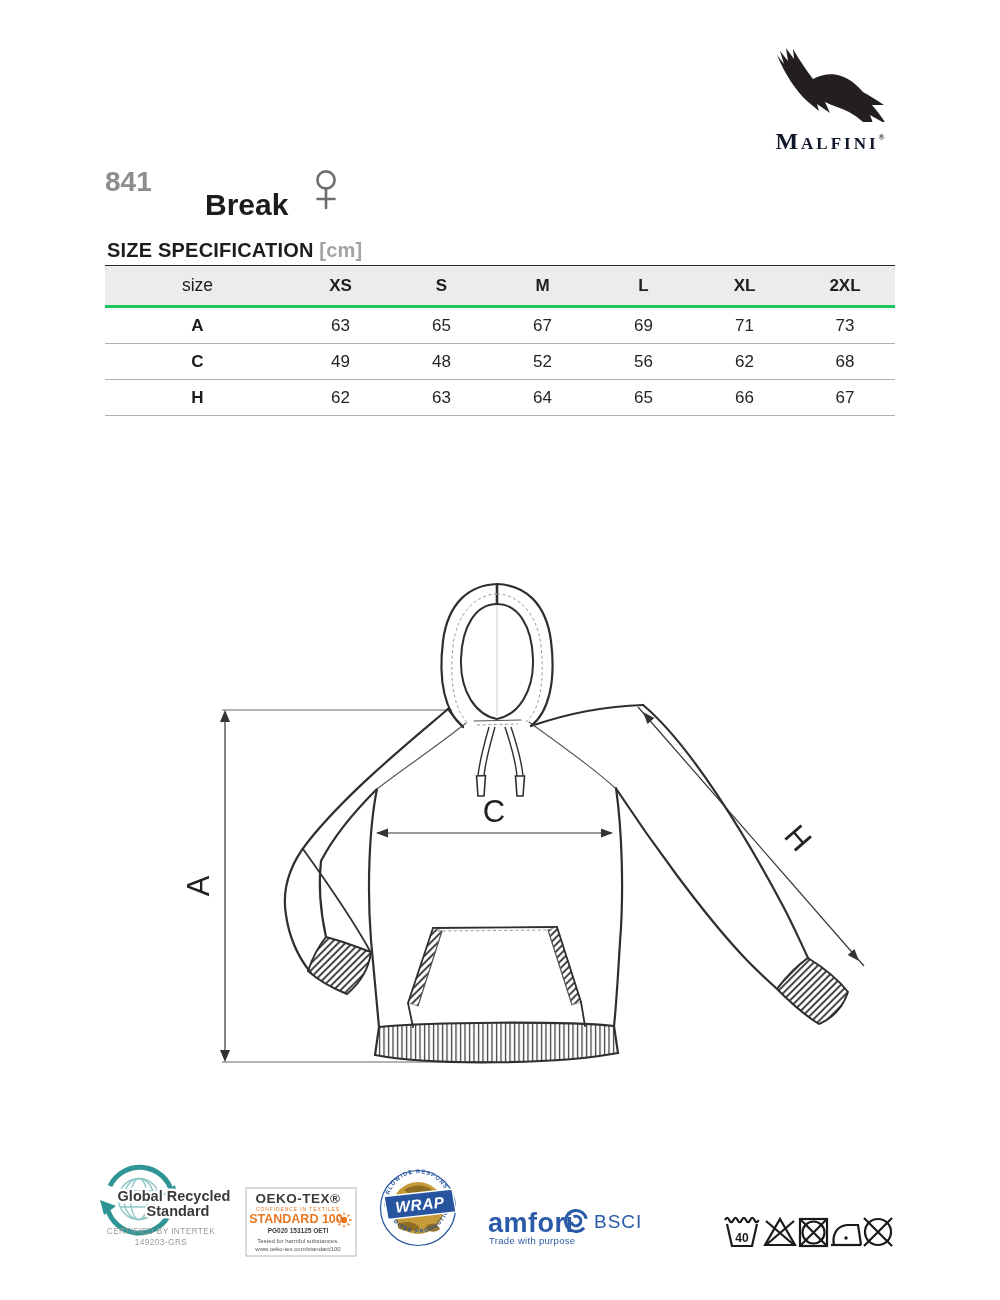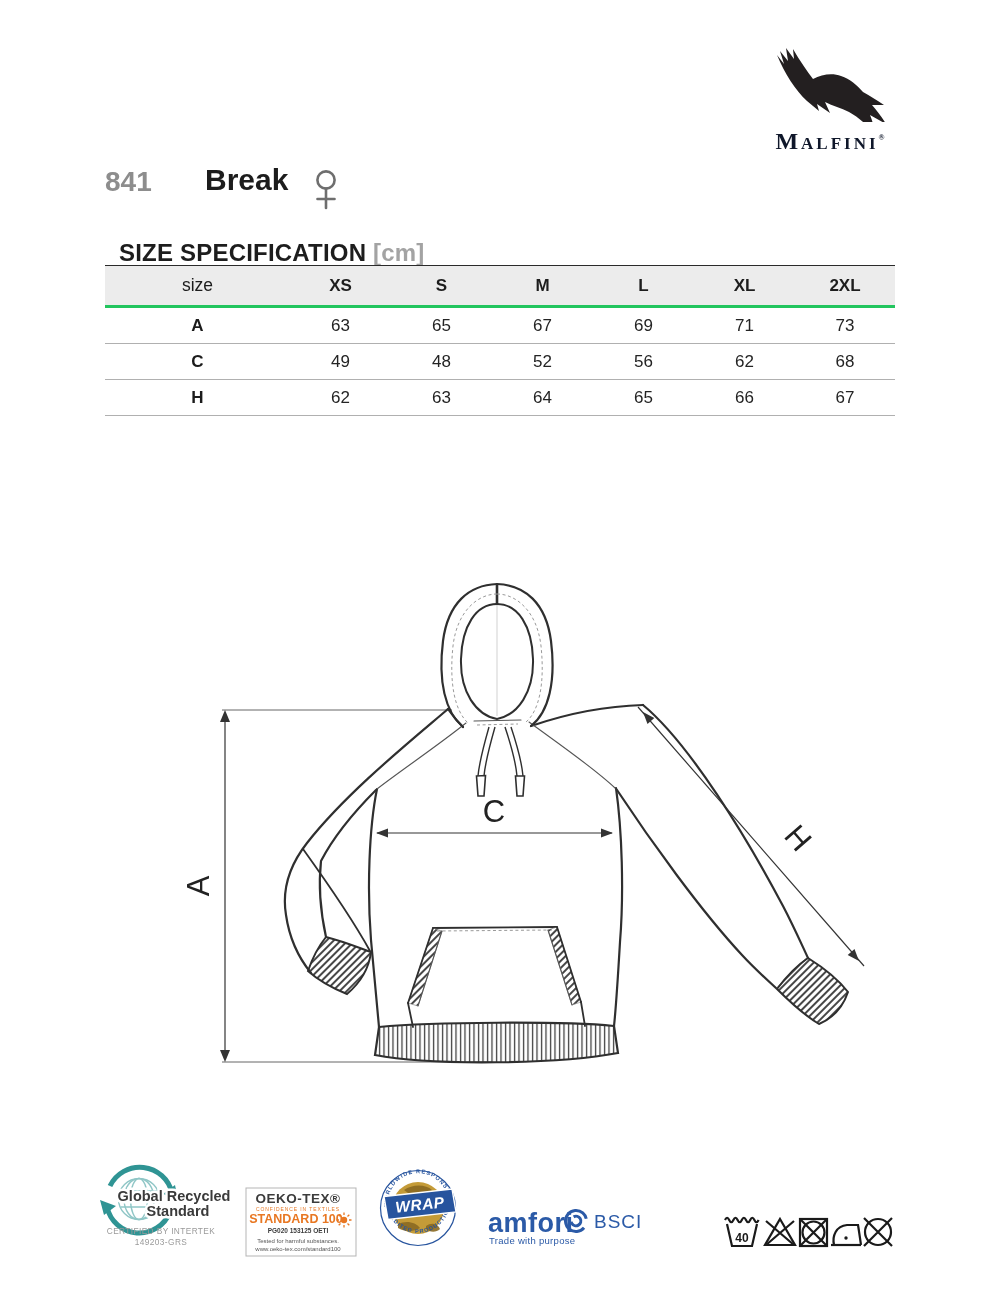--- a/index.html
+++ b/index.html
@@ -7,25 +7,25 @@
         font-family:"Liberation Sans",sans-serif;color:#1d1d1d;}
 
   
   .brand{position:absolute;left:750px;top:44px;width:160px;text-align:center;}
   .brand-word{font-family:"Liberation Serif",serif;font-weight:bold;font-size:24px;
               font-variant:small-caps;letter-spacing:3px;color:#0f172a;margin-top:2px;}
   .brand-word sup{font-size:8px;letter-spacing:0;}
 
   
   .code{position:absolute;left:105px;top:168px;font-size:28px;font-weight:800;color:#8d8d8d;line-height:1;}
-  .pname{position:absolute;left:205px;top:165px;font-size:30px;font-weight:700;color:#1c1c1c;line-height:1;}
+  .pname{position:absolute;left:205px;top:190px;font-size:30px;font-weight:700;color:#1c1c1c;line-height:1;}
   .gender{position:absolute;left:313px;top:168px;}
 
   
-  .heading{position:absolute;left:119px;top:239px;font-size:24px;font-weight:800;color:#1d1d1d;letter-spacing:.2px;}
+  .heading{position:absolute;left:107px;top:239px;font-size:20px;font-weight:800;color:#1d1d1d;letter-spacing:.2px;}
   .heading .unit{color:#a3a3a3;font-weight:700;}
 
   
   table.spec{position:absolute;left:105px;top:265px;width:790px;border-collapse:collapse;table-layout:fixed;}
   table.spec th{background:#ececec;border-top:1.5px solid #2a2a2a;border-bottom:3px solid #22c55e;
                 height:37px;font-size:17px;font-weight:bold;color:#1d1d1d;text-align:center;}
   table.spec th.sizecol{font-weight:normal;font-size:17.5px;}
   table.spec td{height:33px;text-align:center;font-size:17px;color:#242424;border-bottom:1px solid #b0b0b0;}
   table.spec td.rl{font-weight:bold;color:#1b1b1b;}
 

